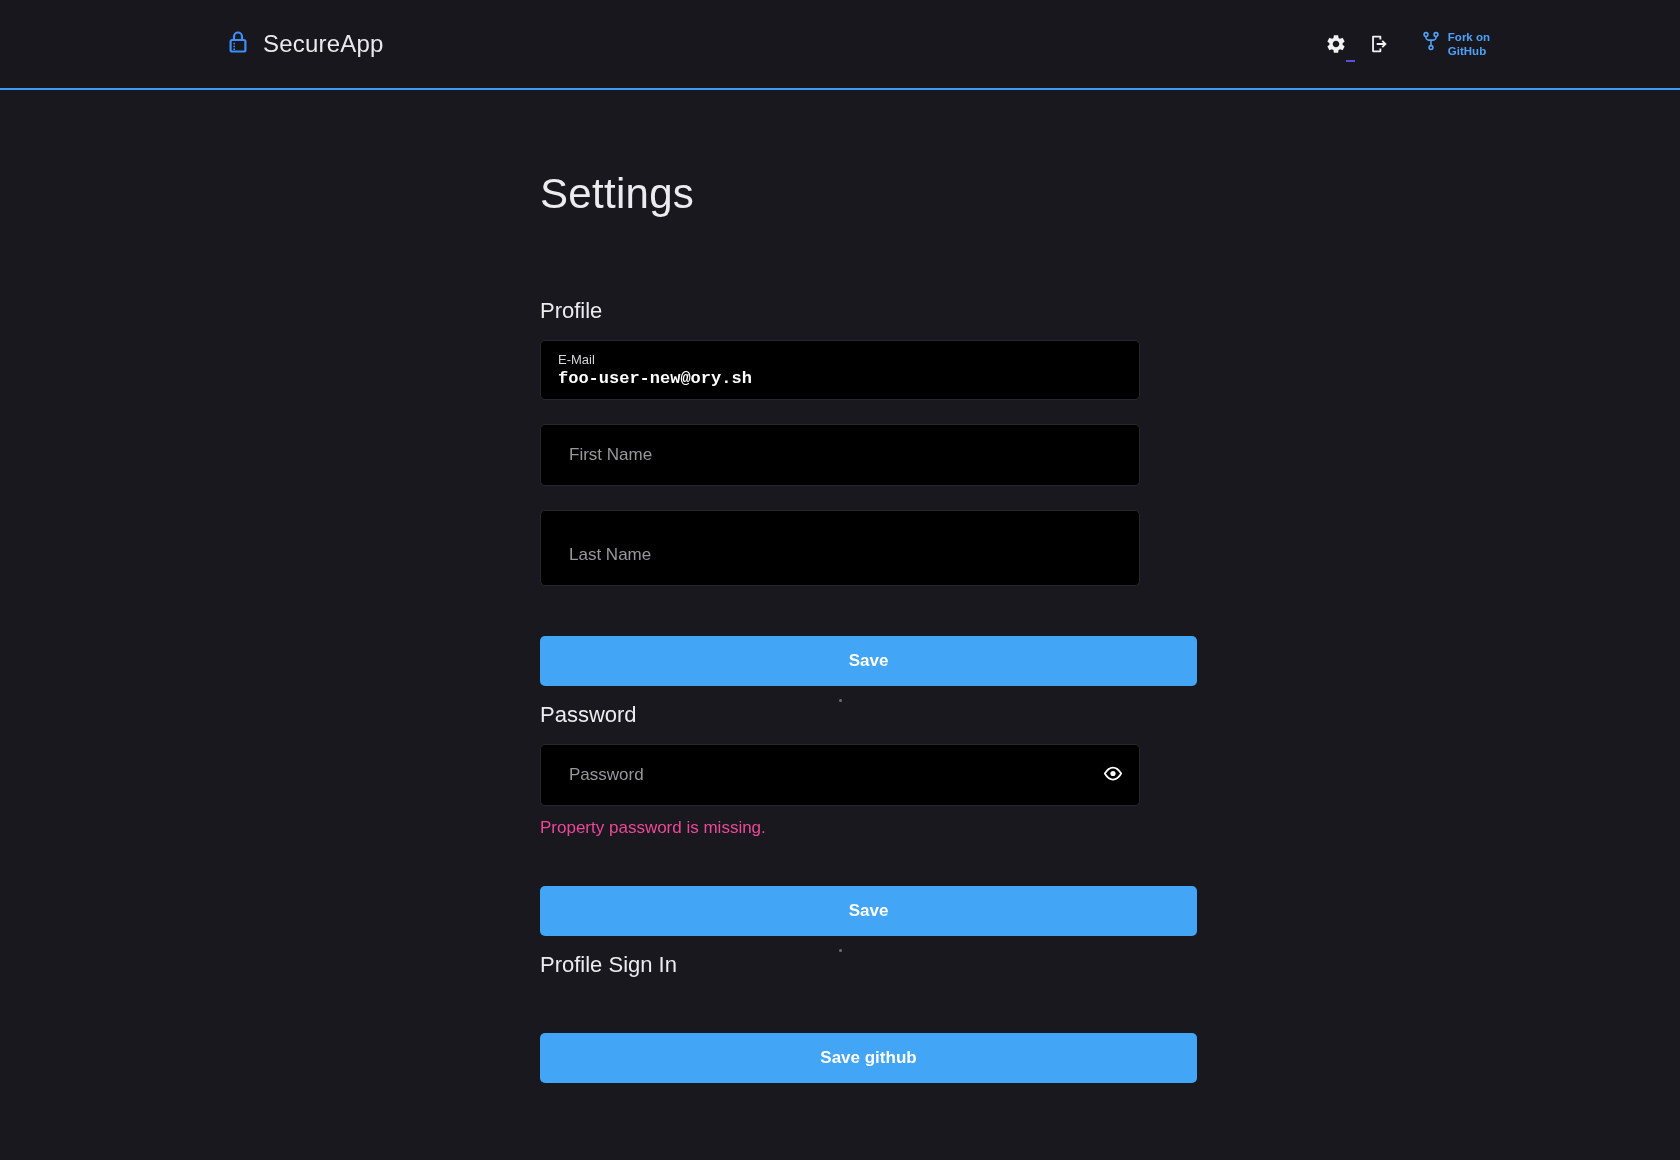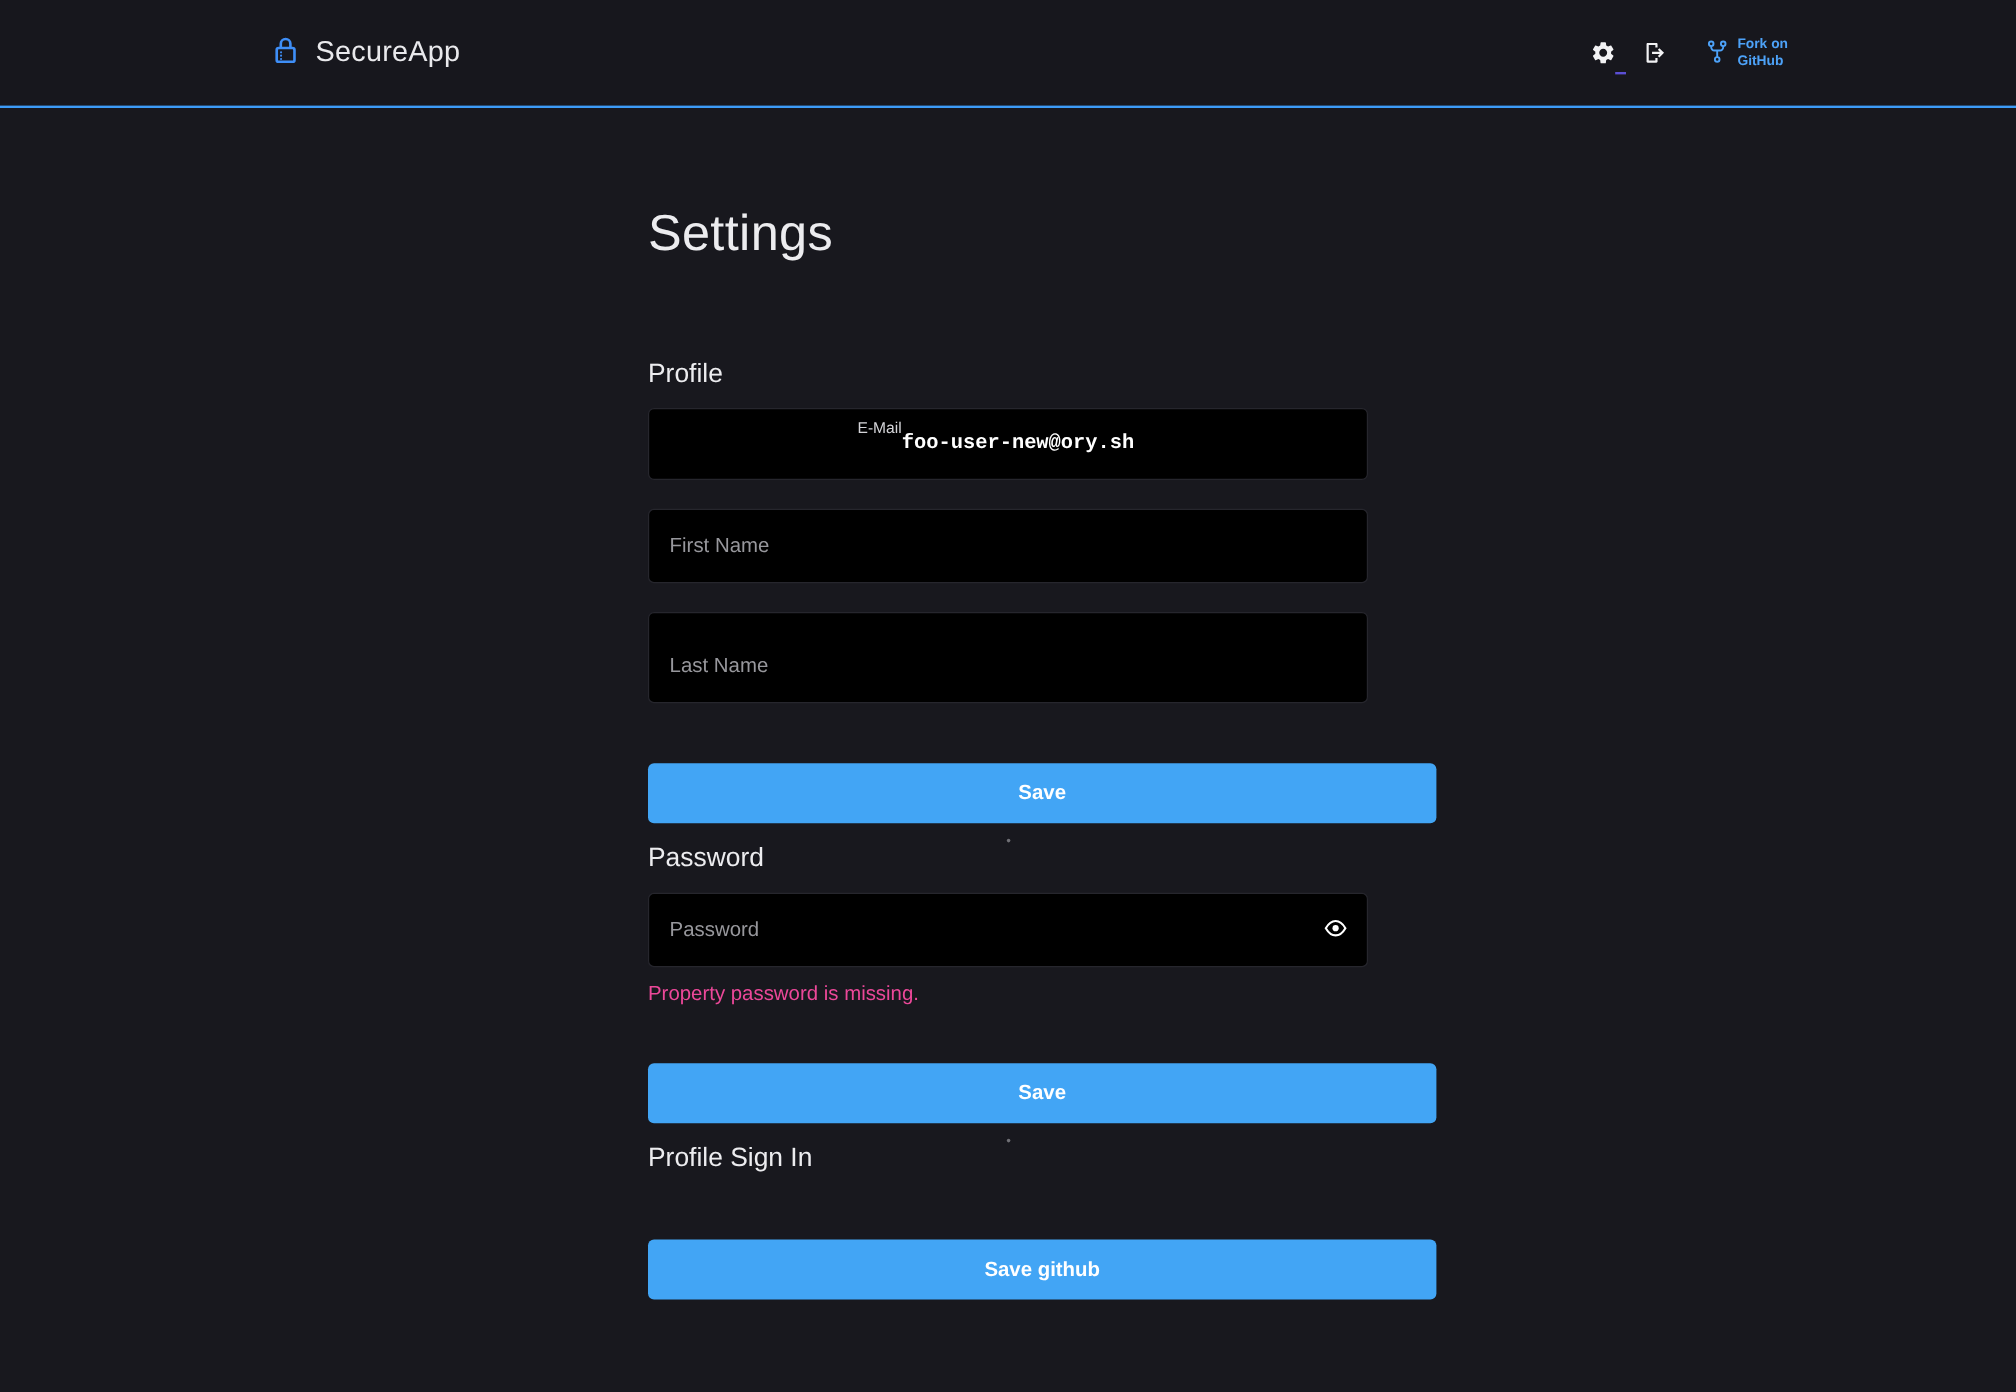--- a/index.html
+++ b/index.html
@@ -35,21 +35,21 @@
     cursor: pointer;
   }
   .icon-btn svg { display: block; }
   .cursor-dash {
     position: absolute;
     right: -4px; bottom: -3px;
     width: 9px; height: 2px;
     background: #5b4fd4;
   }
   .fork-link {
-    display: flex; align-items: flex-end; gap: 7px;
+    display: flex; align-items: flex-start; gap: 7px;
     margin-left: 14px;
     text-decoration: none;
     color: #4da2f8;
     font-size: 11.5px;
     font-weight: 700;
     line-height: 1.25;
     cursor: pointer;
   }
   
   main { width: 600px; margin: 0 auto; padding-top: 80px; }
@@ -67,33 +67,33 @@
     color: #ececef;
   }
   .field-box {
     width: 600px;
     background: #000;
     border: 1px solid #26262d;
     border-radius: 5px;
   }
   input.text-input {
     height: 60px;
-    padding: 0 17px;
+    padding: 0 28px;
     color: #fff;
     font-size: 17px;
     font-family: "Liberation Sans", sans-serif;
     outline: none;
     display: block;
   }
   input::placeholder { color: #97979c; opacity: 1; }
   .mt24 { margin-top: 24px; }
   .email-box {
     height: 60px;
     padding: 8px 17px 9px;
-    display: flex; flex-direction: row; justify-content: center;
+    display: flex; flex-direction: column; justify-content: center;
   }
   .email-box label {
     font-size: 13px;
     color: #d4d4d8;
     margin-bottom: 2px;
   }
   .email-box input {
     background: transparent; border: none; padding: 0; height: auto;
     color: #fff; font-size: 17px; font-weight: 700;
     font-family: Liberation Mono, monospace;

